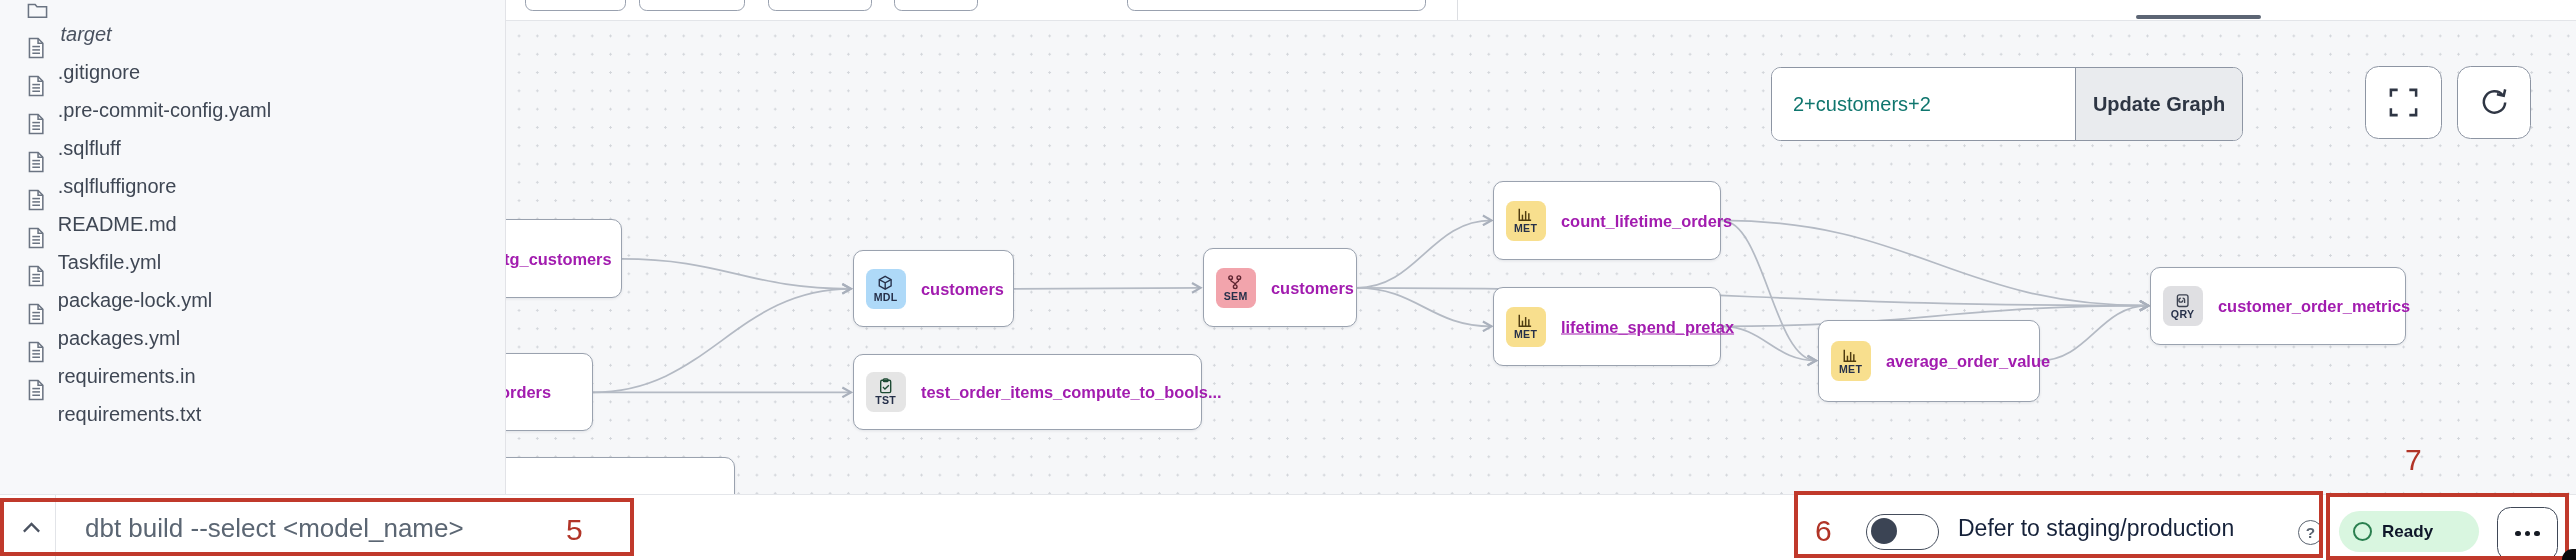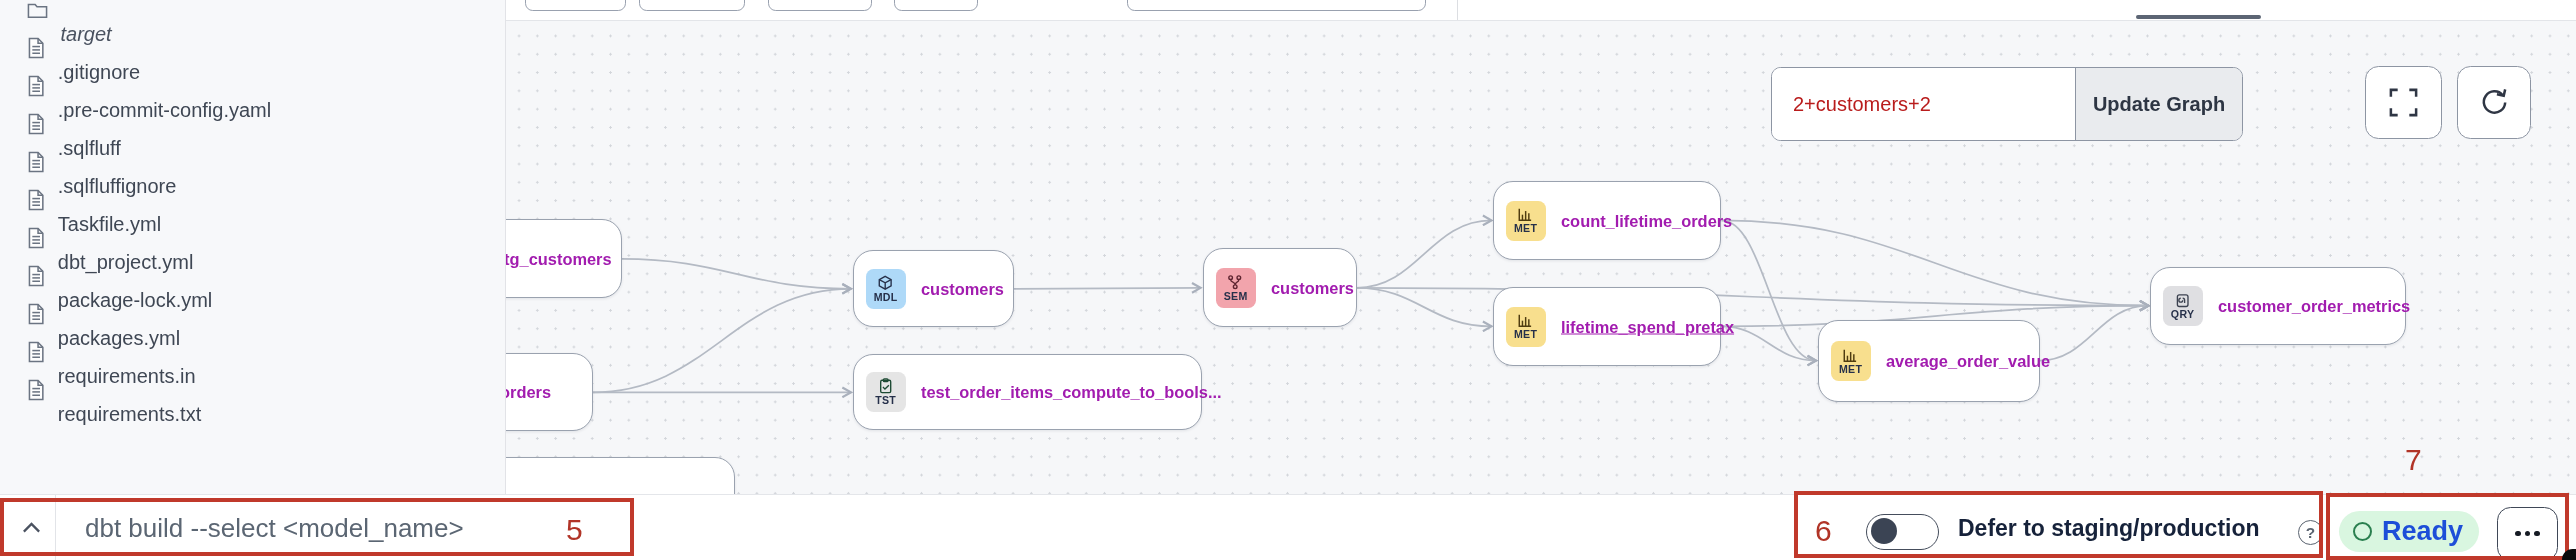--- a/index.html
+++ b/index.html
@@ -13,31 +13,31 @@
   .strip-divider { position:absolute; top:0; width:1px; height:21px; background:#dcdee2; }
   .strip-indicator { position:absolute; top:14.5px; height:4.8px; background:#5c6574; border-radius:1.9px; }
 
   
   .canvas { position:absolute; left:506px; top:21px; width:2070px; height:473px; overflow:hidden; z-index:2;
     background-color:#f6f7f9;
     background-image: radial-gradient(#d3d6db 1.3px, transparent 1.3px);
     background-size:18.3px 18.3px; background-position:3.9px 5.8px; }
   .edges { position:absolute; left:0; top:0; width:2070px; height:473px; }
 
-  .gnode { position:absolute; background:#ffffff; border:1.4px solid #9aa2af; border-radius:20px; box-shadow:0 1px 2.9px rgba(40,48,64,.10); }
+  .gnode { position:absolute; background:#ffffff; border:1.4px solid #9aa2af; border-radius:10px; box-shadow:0 1px 2.9px rgba(40,48,64,.10); }
   .gnode .badge { position:absolute; left:11.6px; top:50%; transform:translateY(-50%); width:40px; height:40px; border-radius:7.7px;
      display:flex; flex-direction:column; align-items:center; justify-content:center; gap:1px; }
   .gnode .badge .tcode { font-size:10.6px; font-weight:700; color:#26304a; letter-spacing:0.3px; line-height:1; }
   .gnode .nlabel { position:absolute; top:50%; transform:translateY(-50%); font-size:16.4px; font-weight:600; color:#a21caf; white-space:nowrap; }
 
   
   .selector-group { position:absolute; left:1265px; top:46px; width:472px; height:74px; display:flex; background:#fff;
      border:1.4px solid #8d95a3; border-radius:9.6px; overflow:hidden; }
   .selector-input { flex:0 0 303px; border:none; outline:none; background:#fff; font-family:"Liberation Sans",sans-serif;
-     font-size:20px; color:#b91c1c; padding:0 0 0 21px; }
+     font-size:20px; color:#0f766e; padding:0 0 0 21px; }
   .update-btn { flex:1; border:none; border-left:1.4px solid #8d95a3; background:#e9ebee; font-family:"Liberation Sans",sans-serif;
      font-size:20px; font-weight:600; color:#2d3543; cursor:pointer; }
   .sq-btn { position:absolute; top:45px; width:77px; height:73px; background:#fff; border:1.4px solid #8d95a3; border-radius:13.5px;
      display:flex; align-items:center; justify-content:center; cursor:pointer; }
   .sq-btn.fullscreen { left:1859px; }
   .sq-btn.refresh { left:1951px; width:74px; }
 
   
   .sidebar { position:absolute; left:0; top:0; width:506px; height:494px; background:#f7f8fa; border-right:1px solid #e2e3e7; z-index:4; overflow:hidden; }
   .filelist { position:absolute; left:0; top:-8.7px; width:100%; }
@@ -48,27 +48,27 @@
   
   .bottom-bar { position:absolute; left:0; top:494px; width:2576px; height:66px; background:#ffffff; border-top:1px solid #e4e6ea; z-index:5; }
   .collapse-btn { position:absolute; left:11.6px; top:13.5px; width:39px; height:39px; display:flex; align-items:center; justify-content:center; cursor:pointer; background:none; border:none; }
   .bb-divider { position:absolute; left:55px; top:0; width:1px; height:66px; background:#e2e4e8; }
   .cmd-input { position:absolute; left:85px; top:0; width:732px; height:66px; border:none; outline:none; background:transparent;
      font-family:"Liberation Sans",sans-serif; font-size:26px; color:#3f4754; }
   .cmd-input::placeholder { color:#5b6673; opacity:1; }
 
   .toggle { position:absolute; left:1866px; top:19px; width:73px; height:36px; border:1.9px solid #454d5c; border-radius:18.3px; background:#fff; cursor:pointer; }
   .toggle .knob { position:absolute; left:3.9px; top:2.9px; width:26px; height:26px; border-radius:50%; background:#3b4454; }
-  .defer-label { position:absolute; left:1958px; top:0; height:66px; display:flex; align-items:center; font-size:23px; font-weight:700; color:#16223a; }
+  .defer-label { position:absolute; left:1958px; top:0; height:66px; display:flex; align-items:center; font-size:23px; font-weight:400; color:#16223a; }
   .help-icon { position:absolute; left:2298px; top:25px; width:25px; height:25px; border:1.9px solid #5a6370; border-radius:50%;
      display:flex; align-items:center; justify-content:center; font-size:15.4px; font-weight:700; color:#5a6370; }
   .ready-badge { position:absolute; left:2339px; top:16.4px; width:140px; height:41px; background:#d9f6e0; border-radius:21px;
      display:flex; align-items:center; padding-left:13.5px; gap:10.6px; }
   .ready-badge .dot { width:19px; height:19px; border:2.4px solid #2a7f4f; border-radius:50%; }
-  .ready-badge .rtext { font-size:27px; font-weight:600; color:#1d4ed8; }
+  .ready-badge .rtext { font-size:17px; font-weight:600; color:#0f172a; }
   .more-btn { position:absolute; left:2497px; top:11.6px; width:61px; height:54px; background:#fff; border:1.9px solid #3f4857; border-radius:13.5px;
      display:flex; align-items:center; justify-content:center; gap:3.9px; cursor:pointer; }
   .more-btn .d { width:5.8px; height:5.8px; border-radius:50%; background:#161b24; }
 
   
   .ann { position:absolute; border:4.8px solid #c0392b; z-index:50; }
   .ann-label { position:absolute; z-index:51; color:#b13427; font-size:30px; font-weight:500; }
   .corner-dark { position:absolute; right:0; bottom:0; width:14.5px; height:12.5px; background:#0b0b0d; border-top-left-radius:10.6px; z-index:60; }
 
   svg.icon { display:block; }
@@ -295,33 +295,33 @@
         <div class="frow">
           <span>
             <svg class="icon" width="18.3" height="22" viewBox="0 0 19 23" fill="#fdfdfd" stroke="#6b7482" stroke-width="1.6">
               <path d="M2.5 1.5 h9 l5 5 v15 h-14 z"></path>
               <path d="M11.5 1.5 v5 h5" fill="none"></path>
               <line x1="5.5" y1="10" x2="13.5" y2="10"></line>
               <line x1="5.5" y1="13.5" x2="13.5" y2="13.5"></line>
               <line x1="5.5" y1="17" x2="13.5" y2="17"></line>
             </svg>
           </span>
+          <span class="fname">README.md</span>
+        </div>
+        <div class="frow">
+          <span>
+            <svg class="icon" width="18.3" height="22" viewBox="0 0 19 23" fill="#fdfdfd" stroke="#6b7482" stroke-width="1.6">
+              <path d="M2.5 1.5 h9 l5 5 v15 h-14 z"></path>
+              <path d="M11.5 1.5 v5 h5" fill="none"></path>
+              <line x1="5.5" y1="10" x2="13.5" y2="10"></line>
+              <line x1="5.5" y1="13.5" x2="13.5" y2="13.5"></line>
+              <line x1="5.5" y1="17" x2="13.5" y2="17"></line>
+            </svg>
+          </span>
           <span class="fname">Taskfile.yml</span>
-        </div>
-        <div class="frow">
-          <span>
-            <svg class="icon" width="18.3" height="22" viewBox="0 0 19 23" fill="#fdfdfd" stroke="#6b7482" stroke-width="1.6">
-              <path d="M2.5 1.5 h9 l5 5 v15 h-14 z"></path>
-              <path d="M11.5 1.5 v5 h5" fill="none"></path>
-              <line x1="5.5" y1="10" x2="13.5" y2="10"></line>
-              <line x1="5.5" y1="13.5" x2="13.5" y2="13.5"></line>
-              <line x1="5.5" y1="17" x2="13.5" y2="17"></line>
-            </svg>
-          </span>
-          <span class="fname">dbt_project.yml</span>
         </div>
         <div class="frow">
           <span>
             <svg class="icon" width="18.3" height="22" viewBox="0 0 19 23" fill="#fdfdfd" stroke="#6b7482" stroke-width="1.6">
               <path d="M2.5 1.5 h9 l5 5 v15 h-14 z"></path>
               <path d="M11.5 1.5 v5 h5" fill="none"></path>
               <line x1="5.5" y1="10" x2="13.5" y2="10"></line>
               <line x1="5.5" y1="13.5" x2="13.5" y2="13.5"></line>
               <line x1="5.5" y1="17" x2="13.5" y2="17"></line>
             </svg>

